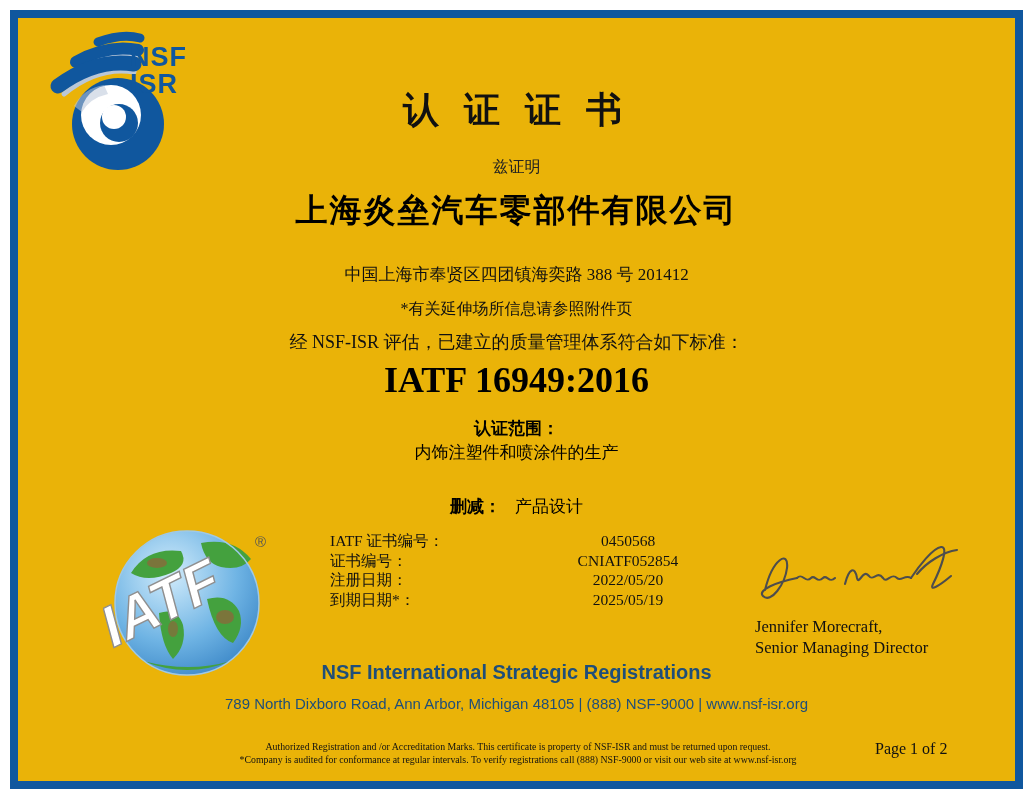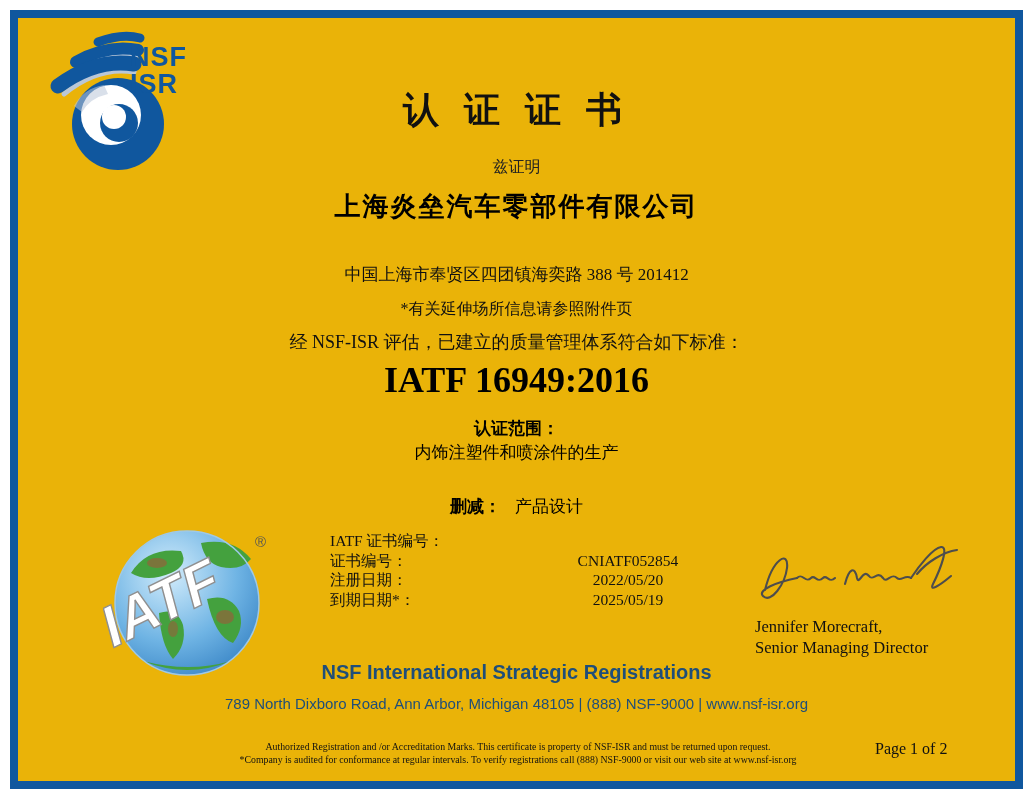--- a/index.html
+++ b/index.html
@@ -6,21 +6,21 @@
   body{width:1033px;height:799px;position:relative;font-family:"Liberation Serif",serif;}
   .page{
     position:absolute;left:10px;top:10px;width:997px;height:763px;
     border:8px solid #10579e;background:#eab308;
   }
   .abs{position:absolute;}
   .ctr{left:0;width:100%;text-align:center;}
   
   .cert-title{top:68px;font-size:36px;font-weight:600;letter-spacing:8px;color:#111;}
   .certify{top:139px;font-size:16px;color:#222;}
-  .company{top:171px;font-size:26px;font-weight:700;letter-spacing:2px;color:#000;}
+  .company{top:171px;font-size:32px;font-weight:700;letter-spacing:2px;color:#000;}
   .address{top:245px;font-size:17px;color:#111;}
   .extnote{top:281px;font-size:16px;color:#111;}
   .assessment{top:312px;font-size:18px;color:#111;}
   .standard{top:341px;font-size:36px;font-weight:700;color:#000;}
   .scope-label{top:399px;font-size:17px;font-weight:700;}
   .scope-text{top:423px;font-size:17px;}
   .exclusion{top:477px;font-size:17px;}
   .exclusion b{font-weight:700;margin-right:14px;}
   
   .details{top:513px;left:0;width:100%;font-size:15.5px;color:#111;}
@@ -79,20 +79,21 @@
   <div class="abs ctr standard">IATF 16949:2016</div>
   <div class="abs ctr scope-label">认证范围：</div>
   <div class="abs ctr scope-text">内饰注塑件和喷涂件的生产</div>
   <div class="abs ctr exclusion">
     <b>删减：</b><span>产品设计</span>
   </div>
 
   <div class="abs details">
     <div class="drow">
       <span class="dlabel">IATF 证书编号：</span>
+      <span class="dvalue">0450568</span>
     </div>
     <div class="drow">
       <span class="dlabel">证书编号：</span>
       <span class="dvalue">CNIATF052854</span>
     </div>
     <div class="drow">
       <span class="dlabel">注册日期：</span>
       <span class="dvalue">2022/05/20</span>
     </div>
     <div class="drow">

